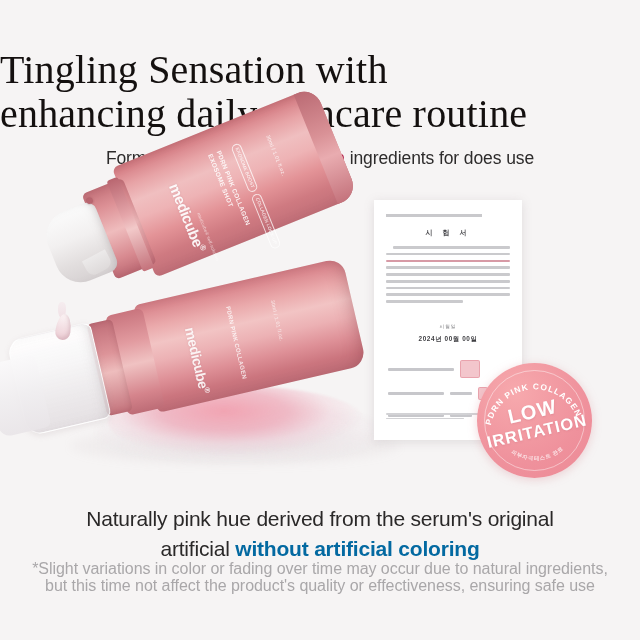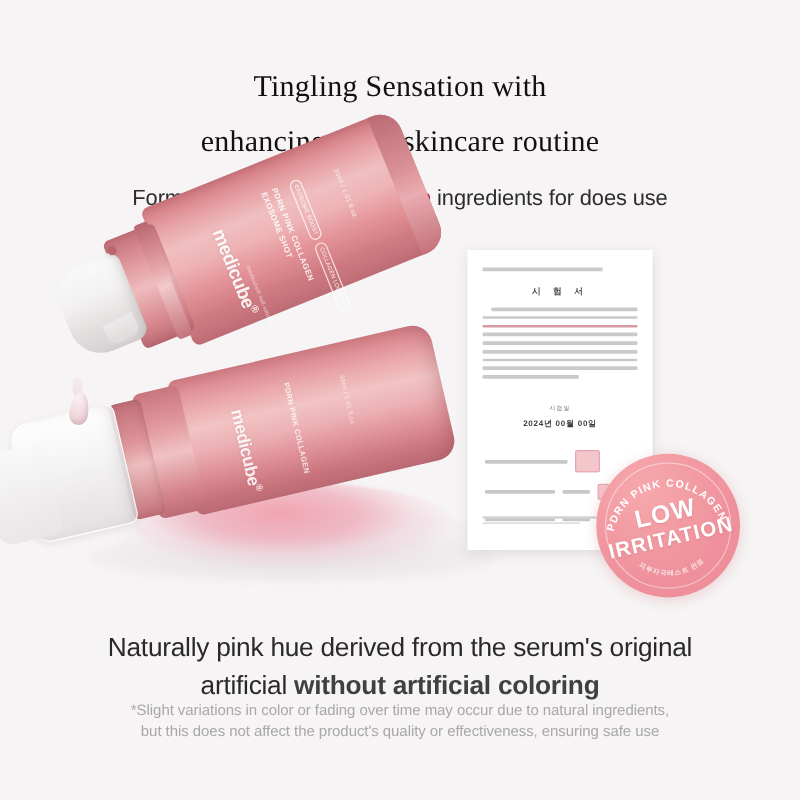--- a/index.html
+++ b/index.html
@@ -15,24 +15,24 @@
   #stage {
     position:relative;
     width:640px; height:640px;
     background:#f6f4f4;
   }
 
   
   .headline {
     position:absolute;
     left:0; right:0; top:48px;
-    text-align:center;
+    text-align:left;
     font-family:"Liberation Serif", serif;
     color:#14100f;
-    font-size:24px;
+    font-size:40px;
     line-height:44px;
     letter-spacing:0.2px;
     font-weight:400;
   }
   .headline .hl-line { display:block; white-space:nowrap; }
 
   .subhead {
     position:absolute;
     left:0; right:0; top:146px;
     text-align:center;
@@ -381,27 +381,27 @@
   
   .tagline{
     position:absolute;
     left:0; right:0; top:504px;
     text-align:center;
     font-size:21px;
     line-height:30px;
     color:#2a2828;
     letter-spacing:-0.2px;
   }
-  .tagline b{ font-weight:700; color:#404040; }
+  .tagline b{ font-weight:700; color:#0369a1; }
 
   .disclaimer{
     position:absolute;
     left:0; right:0; top:560px;
     text-align:center;
-    font-size:12px;
+    font-size:16px;
     line-height:17px;
     color:#a9a7a9;
     letter-spacing:-0.05px;
   }
 </style>
 </head>
 <body>
 
 <div id="stage">
 
@@ -528,16 +528,16 @@
 
   </div>
 
   <div class="tagline">
     <div>Naturally pink hue derived from the serum's original</div>
     <div><span>artificial </span><b>without artificial coloring</b></div>
   </div>
 
   <div class="disclaimer">
     <div>*Slight variations in color or fading over time may occur due to natural ingredients,</div>
-    <div>but this does not affect the product's quality or effectiveness, ensuring safe use</div>
+    <div>but this time not affect the product's quality or effectiveness, ensuring safe use</div>
   </div>
 
 </div>
 
 </body></html>

